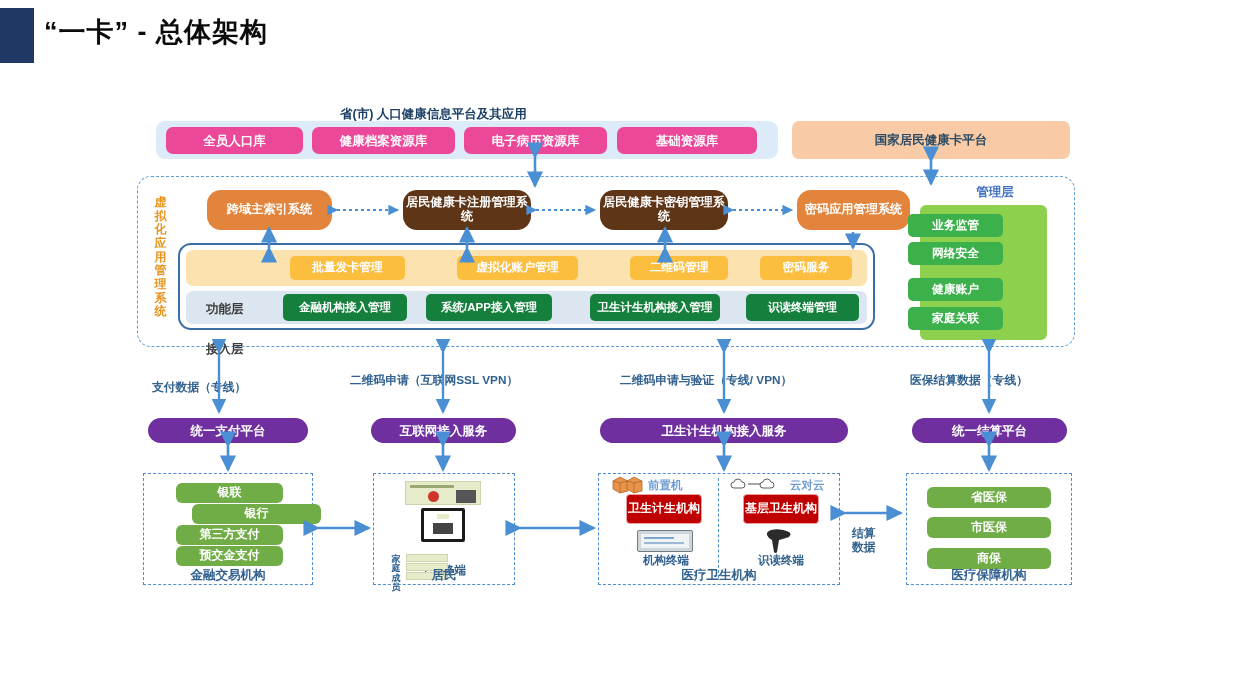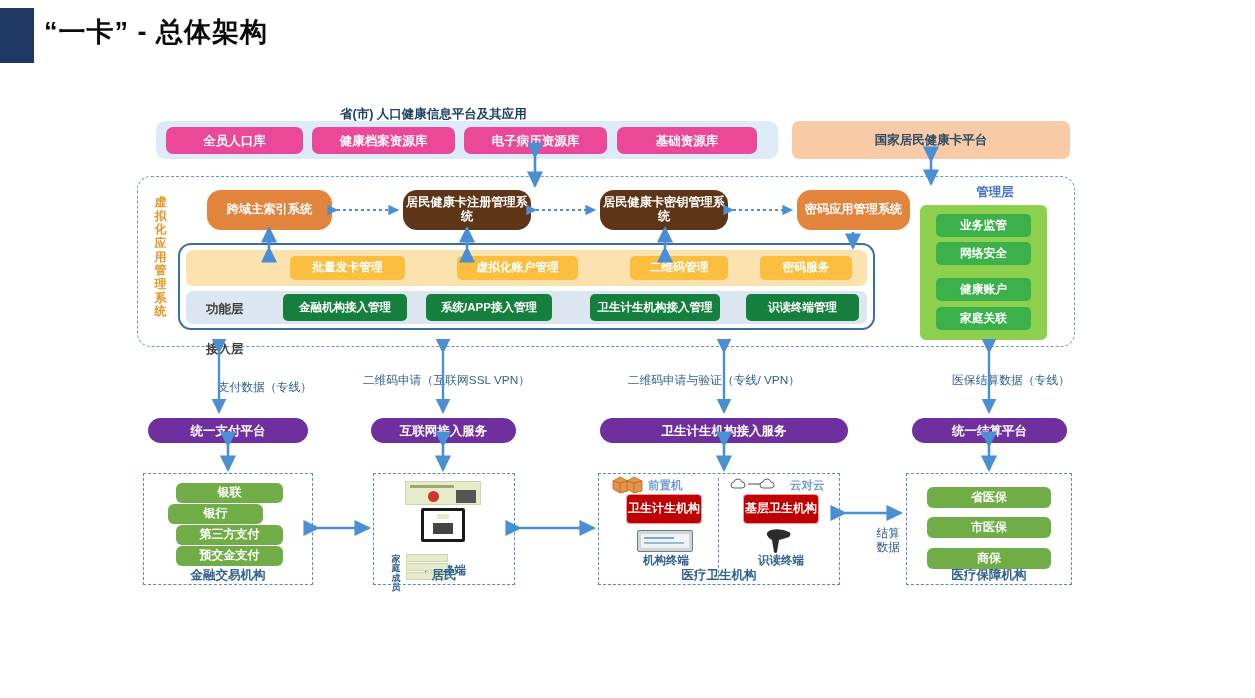--- a/index.html
+++ b/index.html
@@ -84,28 +84,28 @@
   
   .manage-caption{
     position:absolute;left:930px;top:184px;width:130px;
     font-size:12.5px;font-weight:bold;color:#4472C4;text-align:center;
   }
   .manage-panel{
     position:absolute;left:920px;top:205px;width:127px;height:135px;
     background:#8CD04E;border-radius:6px;
   }
   .manage-chip{
-    background:#3CB04A;border-radius:5px;height:23px;left:936px;width:95px;
+    background:#3CB04A;border-radius:5px;height:23px;left:908px;width:95px;
     font-size:11.8px;
   }
 
   
   .flow-cap{
-    position:absolute;font-size:11.8px;font-weight:normal;color:#31618F;
-    text-align:right;line-height:1.2;
+    position:absolute;font-size:11.8px;font-weight:bold;color:#31618F;
+    text-align:left;line-height:1.2;
   }
 
   
   .purple-box{
     height:25px;top:418px;background:#6F2F9F;border-radius:13px;
     font-size:12.5px;
   }
 
   
   .dgroup{
@@ -185,21 +185,21 @@
   <div class="flow-cap" style="left:620px;top:373px;width:180px;">二维码申请与验证（专线/ VPN）</div>
   <div class="flow-cap" style="left:910px;top:373px;width:160px;">医保结算数据（专线）</div>
 
   <div class="box purple-box" style="left:371px;width:145px;">互联网接入服务</div>
   <div class="box purple-box" style="left:148px;width:160px;">统一支付平台</div>
   <div class="box purple-box" style="left:600px;width:248px;">卫生计生机构接入服务</div>
   <div class="box purple-box" style="left:912px;width:155px;">统一结算平台</div>
 
   <div class="dgroup" style="left:143px;top:473px;width:170px;height:112px;"></div>
   <div class="box green-chip" style="position:absolute;left:176px;top:483px;width:107px;">银联</div>
-  <div class="box green-chip" style="position:absolute;left:168px;top:504px;width:95px;">银行</div>
+  <div class="box green-chip" style="position:absolute;left:192px;top:504px;width:129px;">银行</div>
   <div class="box green-chip" style="position:absolute;left:176px;top:525px;width:107px;">第三方支付</div>
   <div class="box green-chip" style="position:absolute;left:176px;top:546px;width:107px;">预交金支付</div>
   <div class="group-cap" style="left:143px;top:567px;width:170px;">金融交易机构</div>
 
   <div class="dgroup" style="left:373px;top:473px;width:142px;height:112px;"></div>
 
   <div style="position:absolute;left:405px;top:481px;width:76px;height:24px;background:#E6EBC9;border:1px solid #cdd4ae;box-sizing:border-box;">
     <div style="position:absolute;left:4px;top:3px;width:44px;height:3px;background:#9aa873;"></div>
     <div style="position:absolute;left:22px;top:9px;width:11px;height:11px;background:#D0342C;border-radius:50%;"></div>
     <div style="position:absolute;left:50px;top:8px;width:20px;height:13px;background:#555;"></div>

